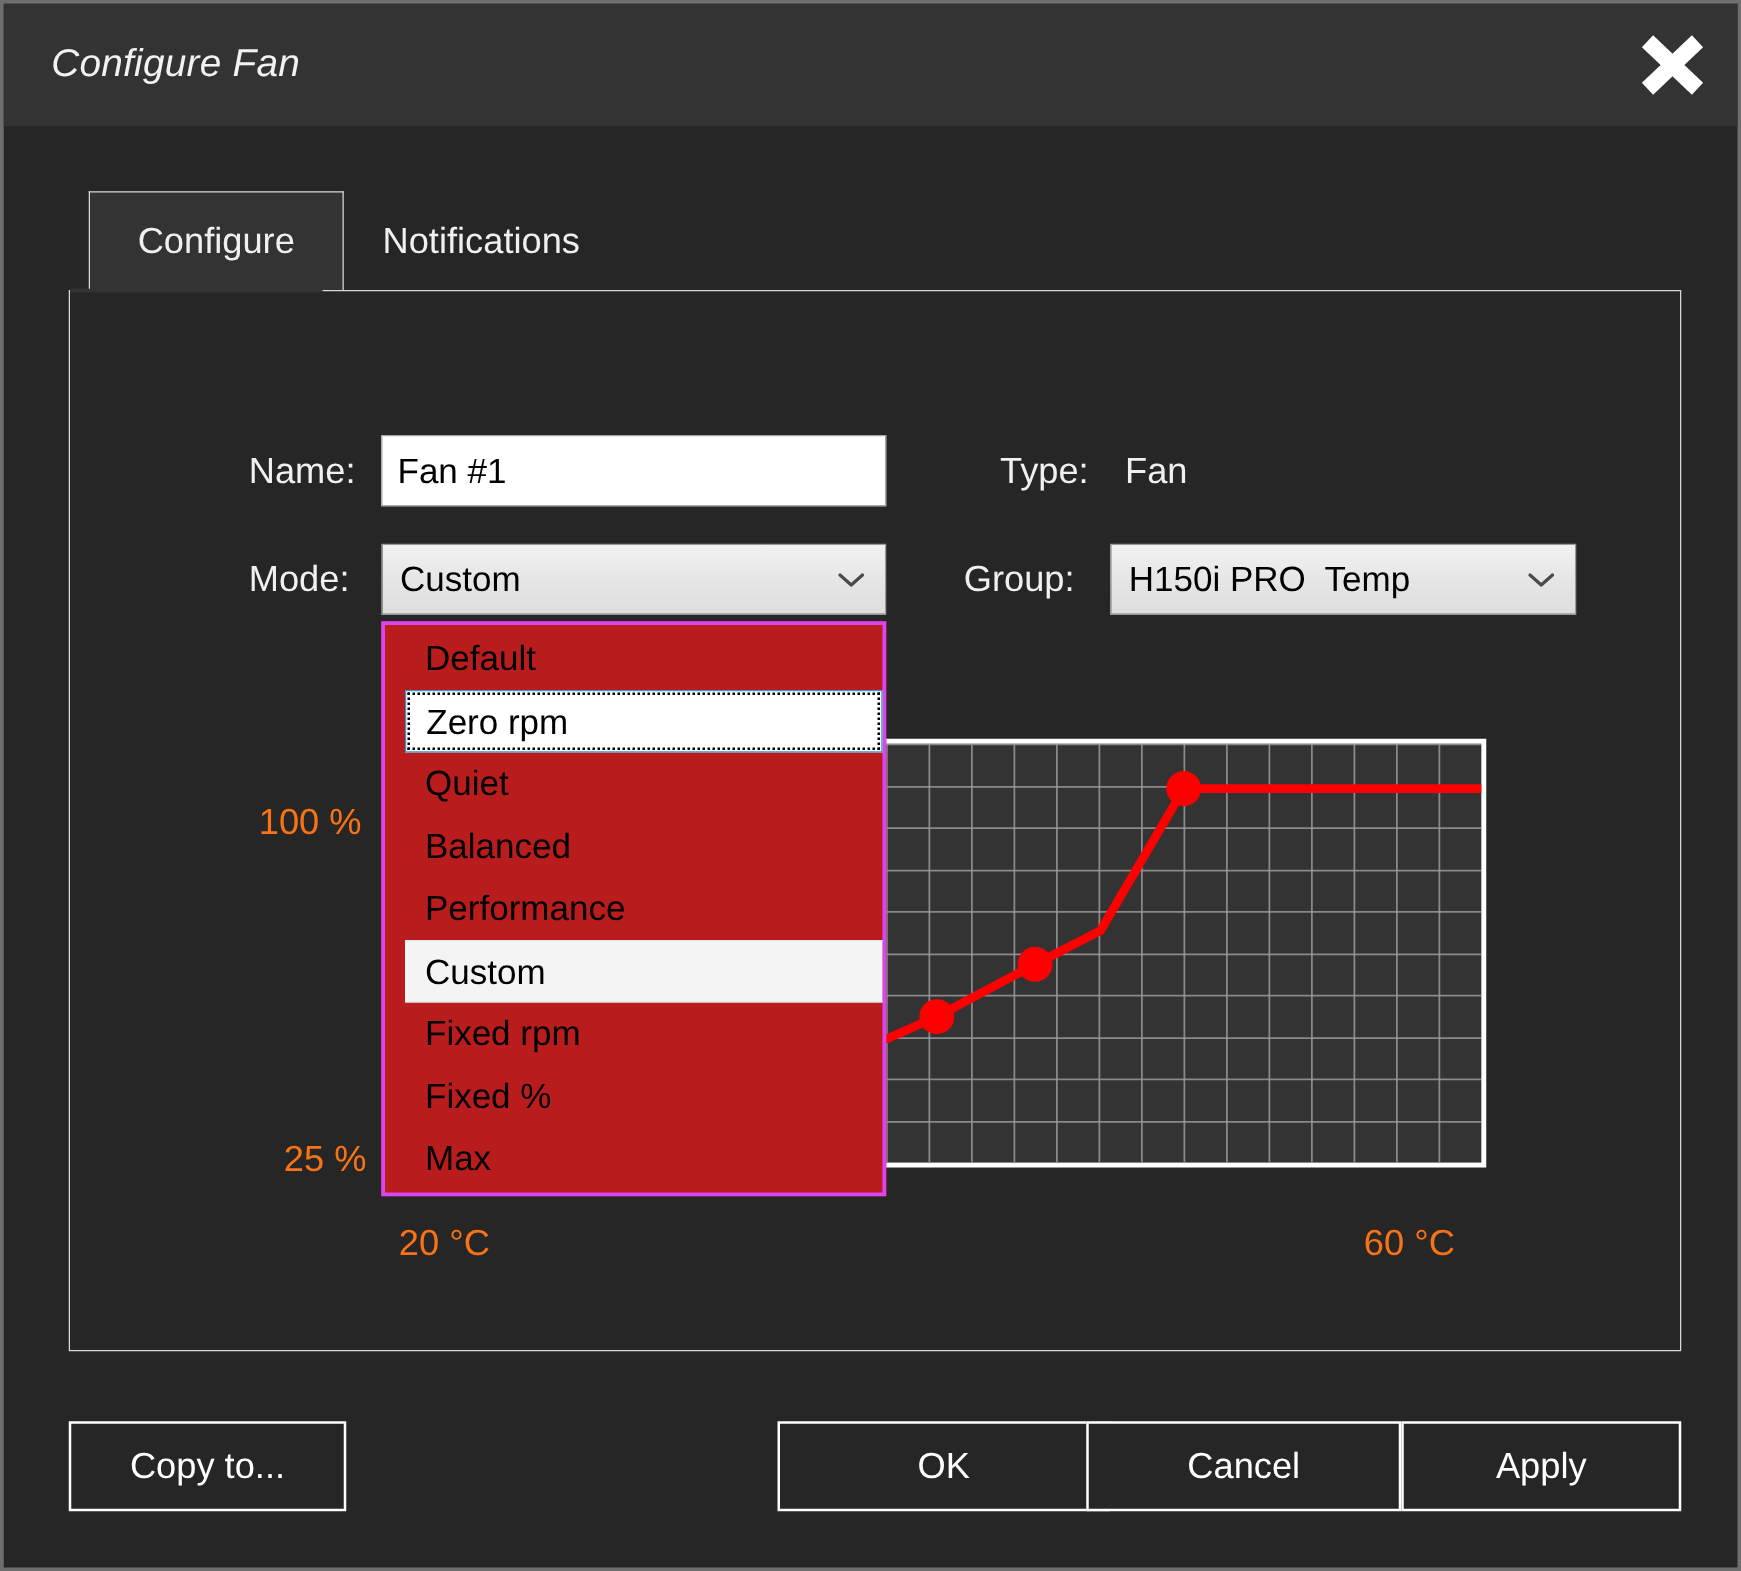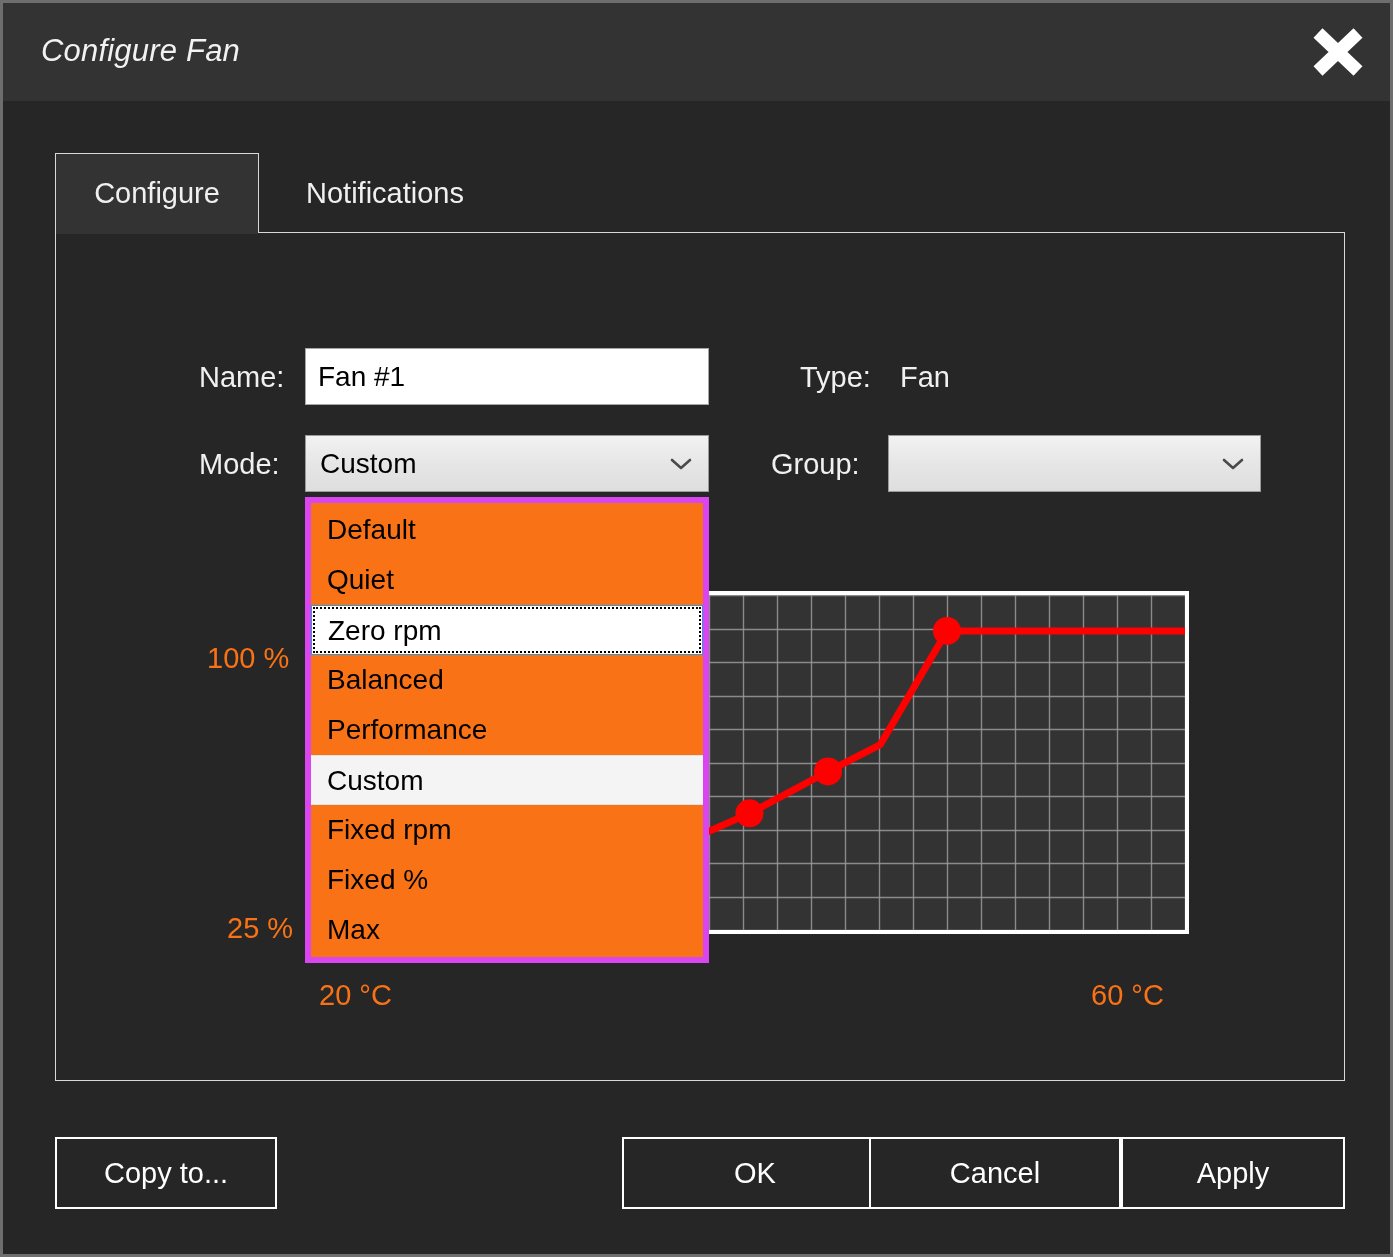--- a/index.html
+++ b/index.html
@@ -74,21 +74,21 @@
     box-sizing: border-box;
     display: flex;
     align-items: center;
     justify-content: center;
     font-size: 29px;
     color: #f0f0f0;
     cursor: pointer;
     user-select: none;
   }
   .tab.active {
-    left: 0;
+    left: 16px;
     width: 204px;
     background: #333333;
     border: 1px solid #d8d8d8;
     border-bottom: none;
   }
   .tab.inactive {
     left: 210px;
     width: 240px;
     background: transparent;
     border: none;
@@ -183,25 +183,25 @@
     width: 373px;
     height: 57px;
   }
 
   
   .dropdown {
     position: absolute;
     left: 302px;
     top: 494px;
     width: 404px;
-    background: #f97316;
-    border: 6px solid #d946ef;
+    background: #b91c1c;
+    border: 3px solid #d946ef;
     box-sizing: border-box;
     z-index: 60;
-    padding: 2px 0 2px 0;
+    padding: 2px 0 2px 16px;
   }
   .dd-item {
     height: 50px;
     line-height: 50px;
     font-size: 28px;
     color: #000000;
     padding-left: 16px;
     box-sizing: border-box;
     white-space: nowrap;
     cursor: pointer;
@@ -306,20 +306,21 @@
 
   <div class="lbl label-name">Name:</div>
   <div class="lbl label-mode">Mode:</div>
   <div class="lbl label-type">Type:</div>
   <div class="lbl value-type">Fan</div>
   <div class="lbl label-group">Group:</div>
 
   <input class="text-input" type="text" value="Fan #1" style="">
 
   <div class="combo combo-group">
+    <span class="combo-value">H150i PRO  Temp</span>
     <svg class="caret" viewBox="0 0 22 14" aria-hidden="true">
       <path d="M2 3 L11 11 L20 3" fill="none" stroke="#4a4a4a" stroke-width="2.6" stroke-linecap="round" stroke-linejoin="round"></path>
     </svg>
   </div>
 
   <div class="combo combo-mode">
     <span class="combo-value">Custom</span>
     <svg class="caret" viewBox="0 0 22 14" aria-hidden="true">
       <path d="M2 3 L11 11 L20 3" fill="none" stroke="#4a4a4a" stroke-width="2.6" stroke-linecap="round" stroke-linejoin="round"></path>
     </svg>
@@ -362,22 +363,22 @@
       </svg>
   </div>
 
   <div class="axis-lbl y-top">100 %</div>
   <div class="axis-lbl y-bottom">25 %</div>
   <div class="axis-lbl x-left">20 °C</div>
   <div class="axis-lbl x-right">60 °C</div>
 
   <div class="dropdown" id="mode-dropdown-list">
       <div class="dd-item"><span>Default</span></div>
+      <div class="dd-item focused"><span>Zero rpm</span><span class="focus-ring"></span></div>
       <div class="dd-item"><span>Quiet</span></div>
-      <div class="dd-item focused"><span>Zero rpm</span><span class="focus-ring"></span></div>
       <div class="dd-item"><span>Balanced</span></div>
       <div class="dd-item"><span>Performance</span></div>
       <div class="dd-item selected"><span>Custom</span></div>
       <div class="dd-item"><span>Fixed rpm</span></div>
       <div class="dd-item"><span>Fixed %</span></div>
       <div class="dd-item"><span>Max</span></div>
     </div>
 
   <div class="btn btn-copy">
     <span>Copy to...</span>

